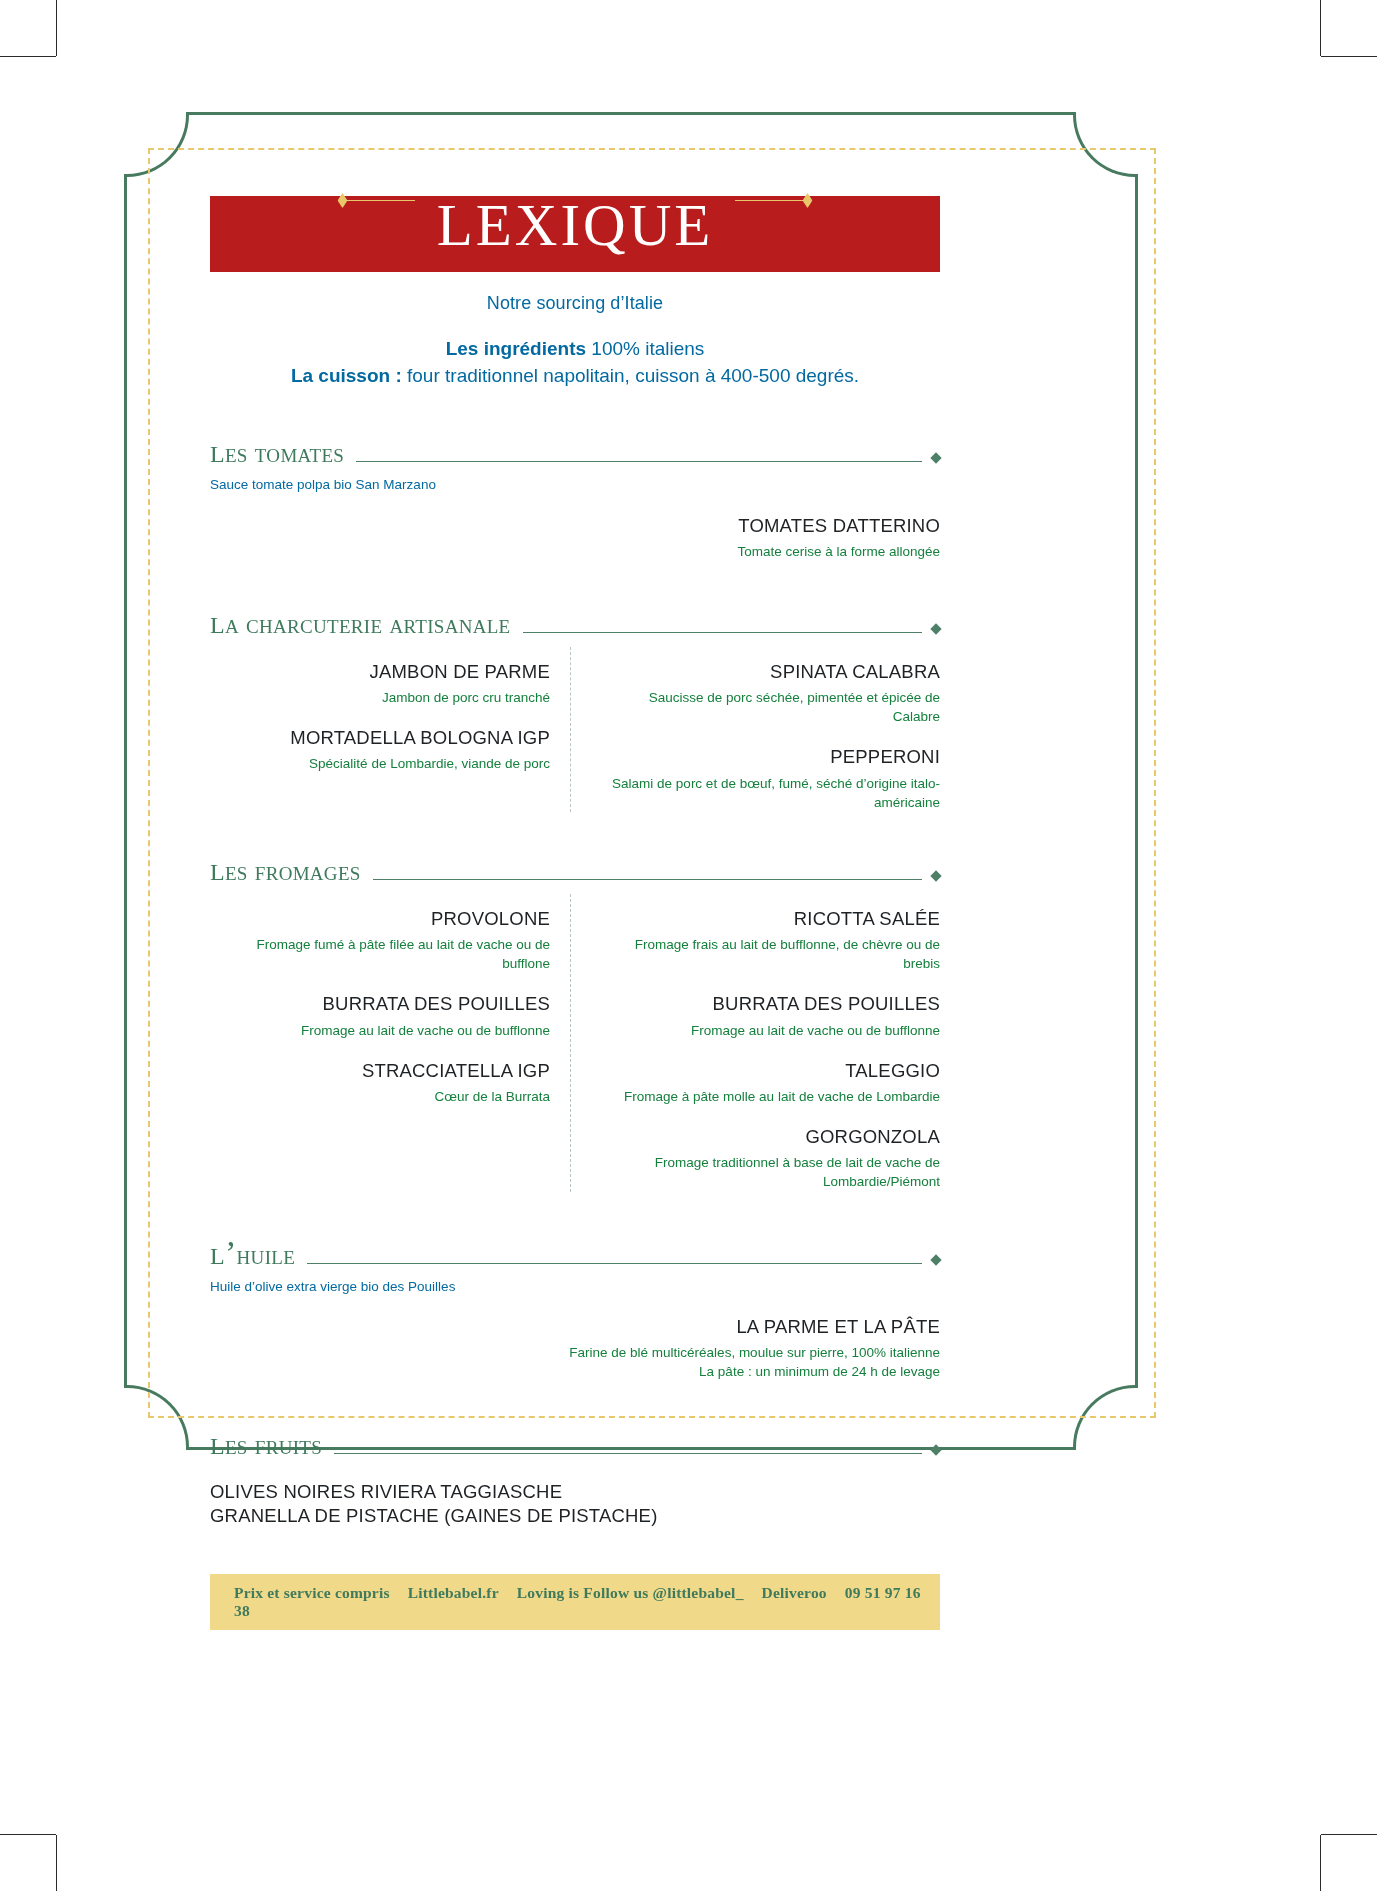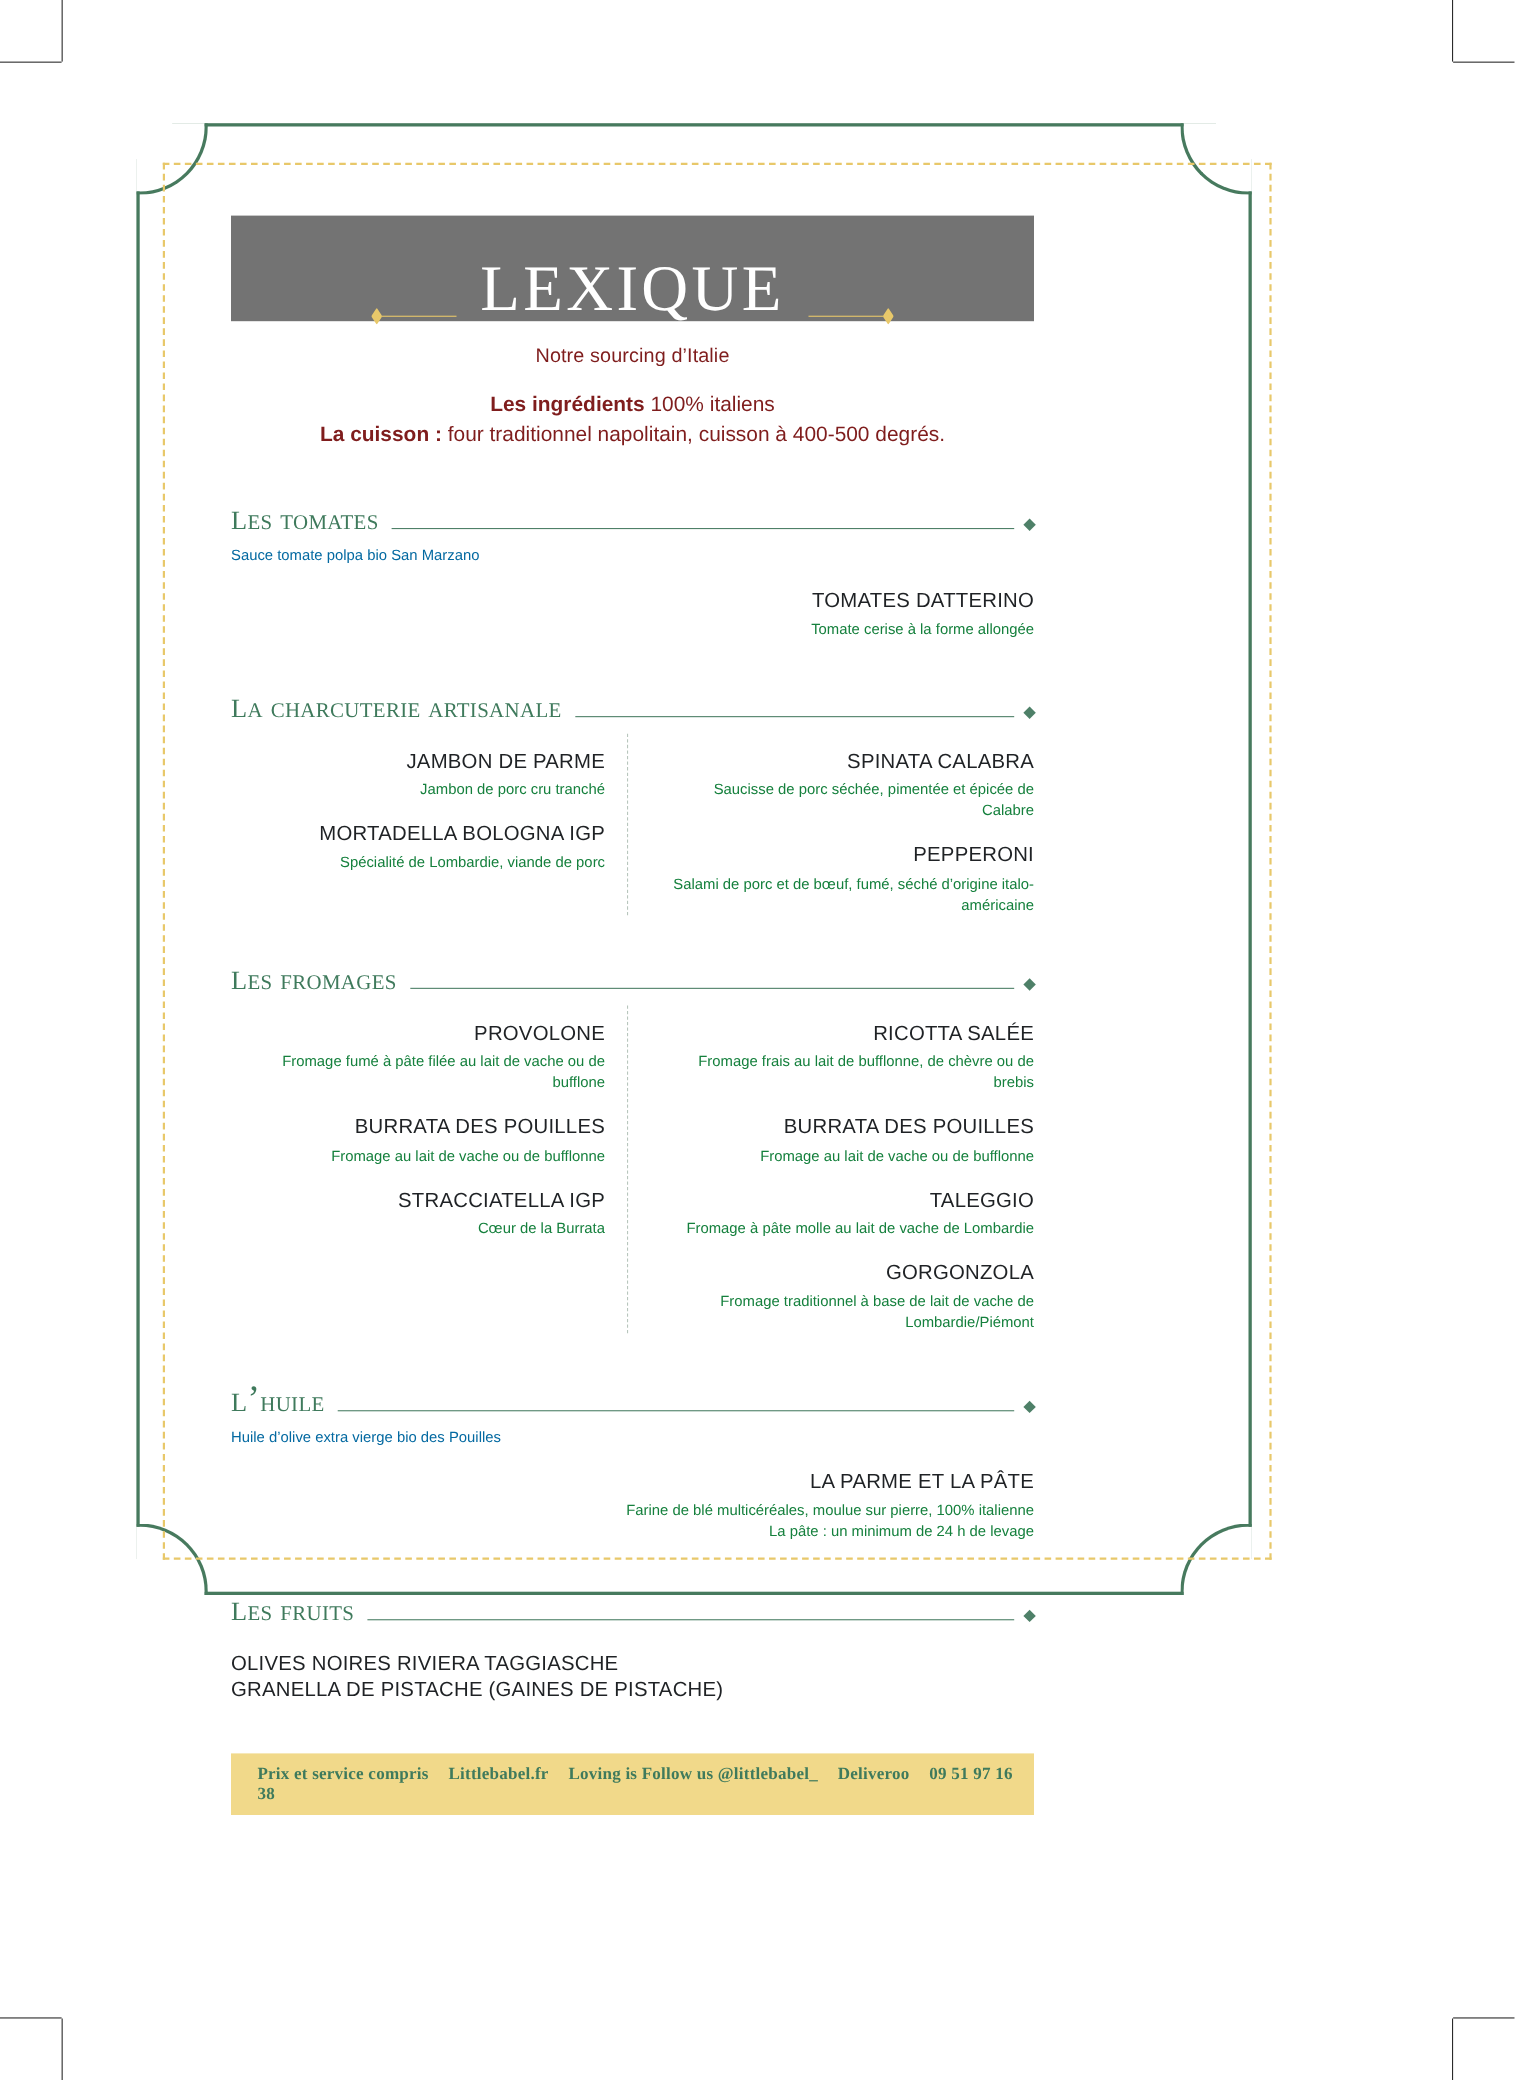--- a/index.html
+++ b/index.html
@@ -76,24 +76,24 @@
   
   .content {
     position: absolute;
     left: 210px;
     top: 196px;
     width: 730px;
   }
 
   
   .banner {
-    background: #737373;
-    height: 96px;
+    background: #b91c1c;
+    height: 76px;
     display: flex;
-    align-items: flex-end;
+    align-items: flex-start;
     justify-content: center;
     gap: 0;
   }
   .banner-title {
     font-family: "Liberation Serif", serif;
     color: #ffffff;
     font-size: 59px;
     letter-spacing: 3px;
     line-height: 1;
     padding: 0 22px;
@@ -113,21 +113,21 @@
     height: 9px;
     background: #e8c86a;
     transform: rotate(45deg) skew(12deg, 12deg);
     border-radius: 1px;
     flex: 0 0 auto;
   }
 
   
   .intro {
     text-align: center;
-    color: #7f1d1d;
+    color: #0369a1;
     margin-top: 21px;
   }
   .intro-sourcing {
     font-size: 18px;
     letter-spacing: .1px;
   }
   .intro-lines {
     margin-top: 22px;
     font-size: 19px;
     line-height: 1.42;

